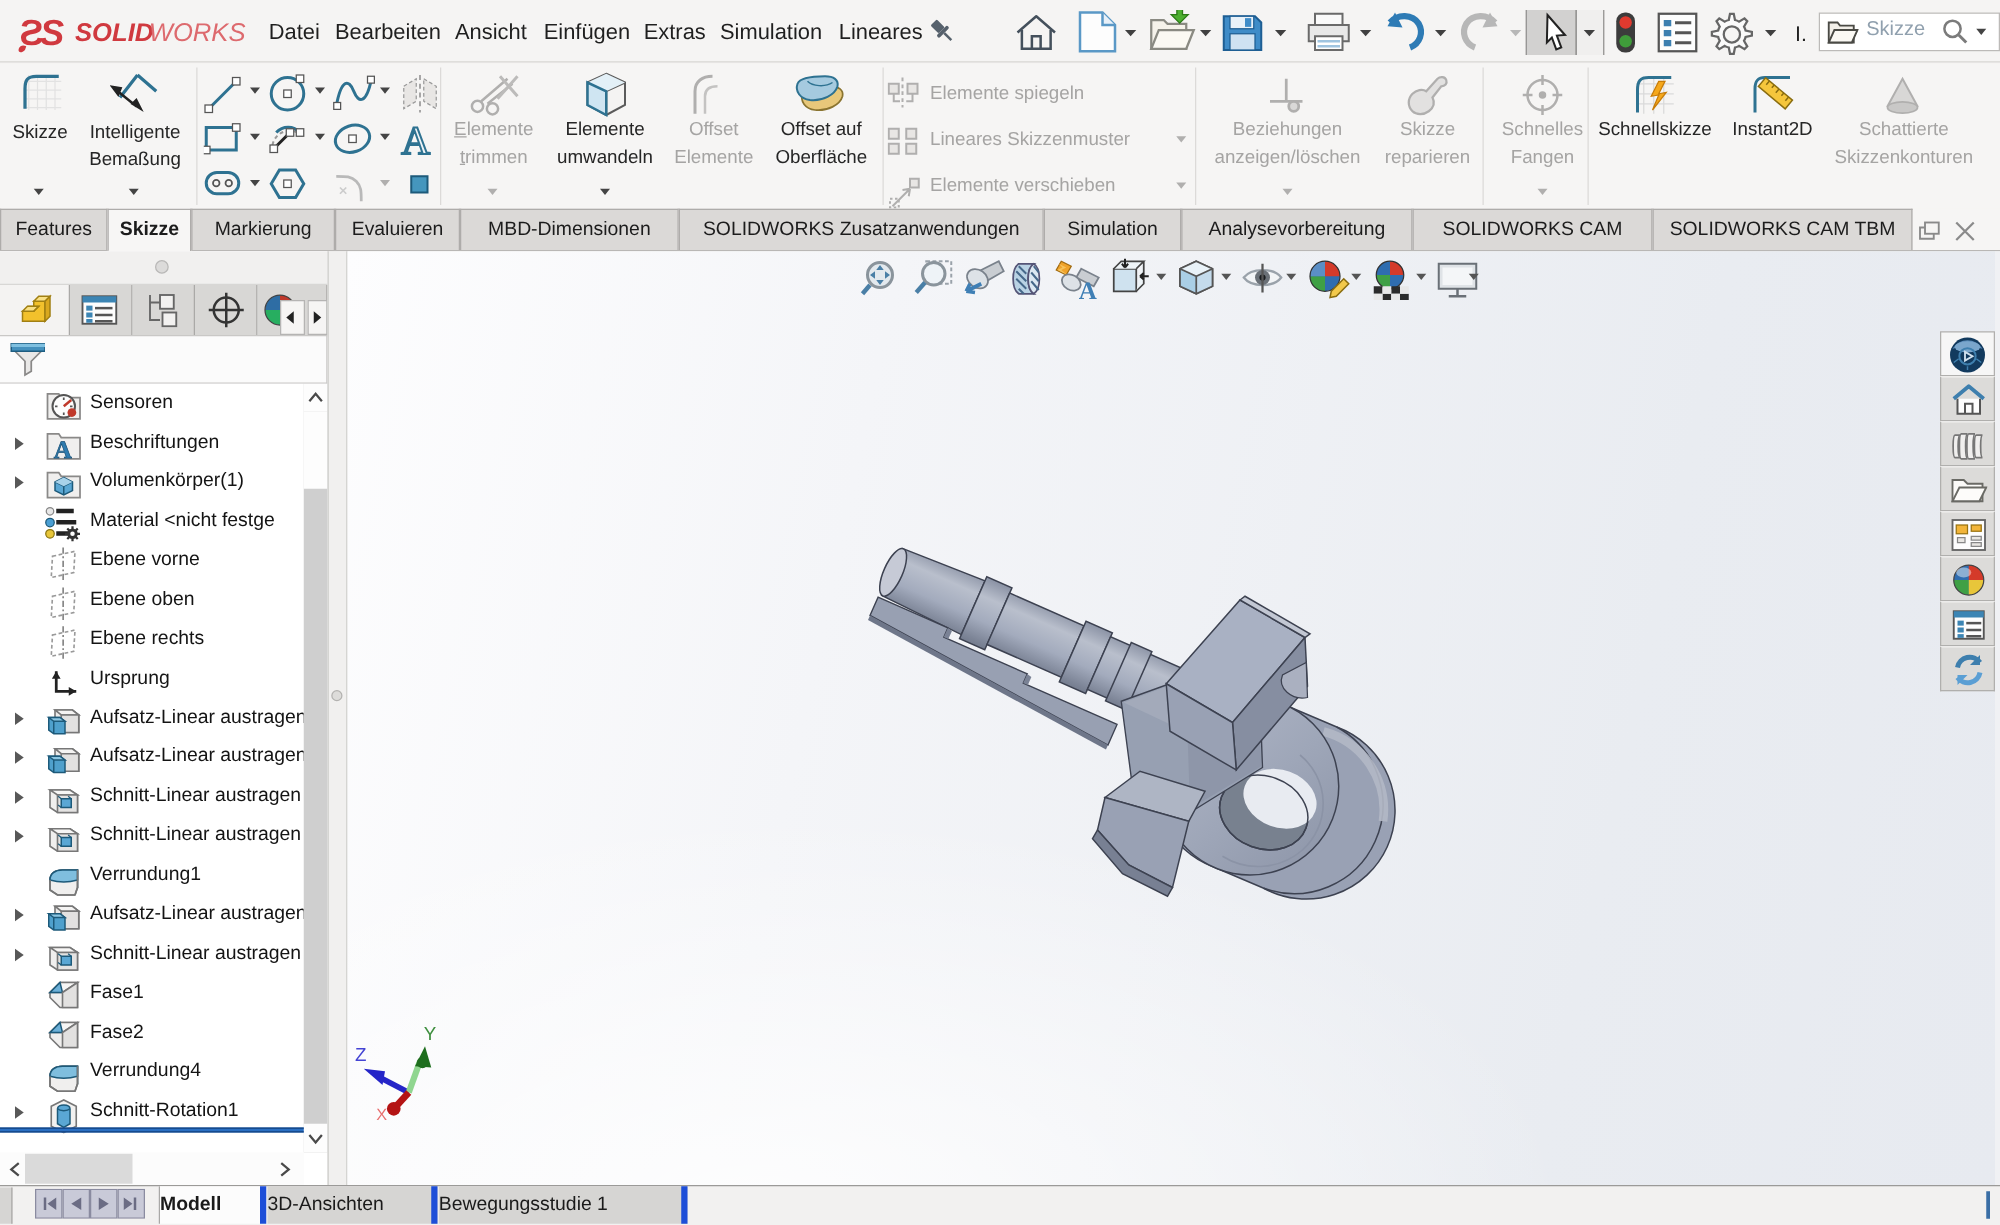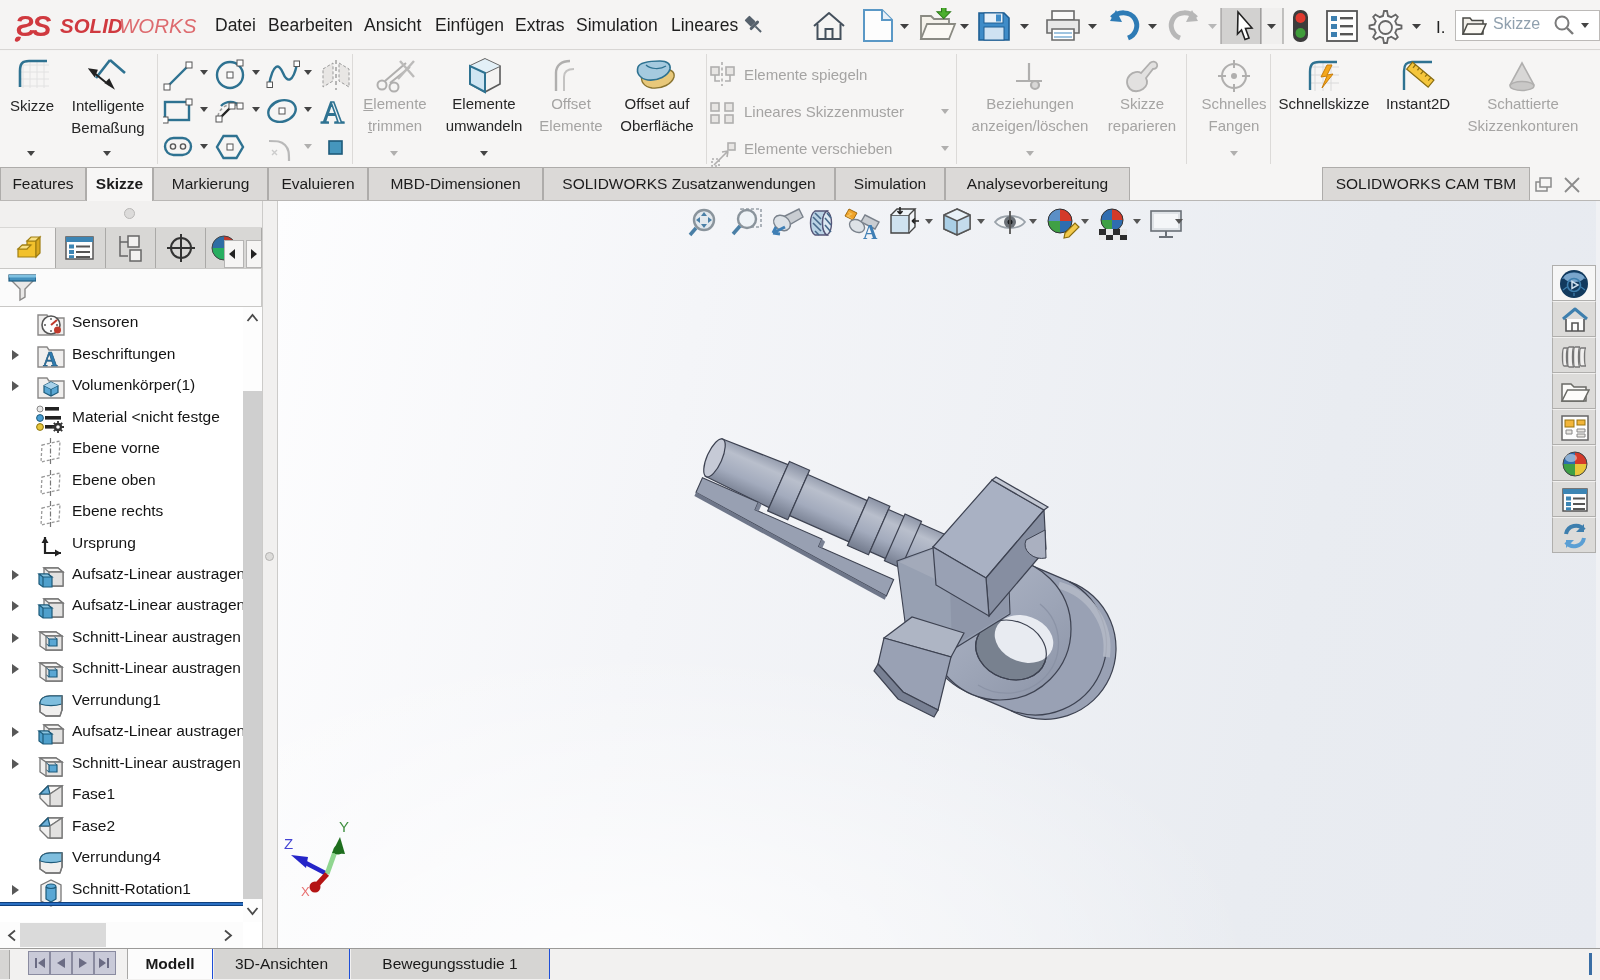--- a/index.html
+++ b/index.html
@@ -51,21 +51,21 @@
     background:radial-gradient(1000px 500px at 25% 103%, rgba(255,255,255,0.85), rgba(255,255,255,0) 65%),linear-gradient(102deg, #fdfdfe 0%, #f4f5f8 30%, #e9ecf1 75%, #e7eaf0 100%); }
   #rightstrip { position:absolute; left:1596px; top:201px; width:4px; height:747px; background:#f0f1f4; }
 
   
   #taskpane { position:absolute; left:1552px; top:201px; width:44px; height:747px; }
   .tpbtn { position:absolute; left:0; width:44px; height:36px; background:#dcdbd9; border:1px solid #b0afad; border-top:1px solid #f2f1f0; }
   .tpbtn.first { border-top:1px solid #b0afad; }
 
   
   #bottombar { position:absolute; left:0; top:948px; width:1600px; height:32px; background:#f2f1f0; border-top:1px solid #9b9a98; }
-  .btab { position:absolute; top:0; height:30px; background:#d6d5d3; border-right:1px solid #1d4ed8; font-size:15.5px; line-height:29px; text-align:center; color:#1a1a1a; }
+  .btab { position:absolute; top:0; height:30px; background:#d6d5d3; border-right:5px solid #1d4ed8; font-size:15.5px; line-height:29px; color:#1a1a1a; }
   .btab.active { background:#fcfcfc; font-weight:bold; }
 </style>
 </head>
 <body>
 
 <svg width="0" height="0" style="position:absolute">
   <defs>
     <symbol id="ic-aufsatz" viewBox="0 0 30 30">
       <path d="M8 6 L22 6 L27 10 V24 L13 24 L8 20 Z" fill="#ecebea" stroke="#777" stroke-width="1.3"></path>
       <path d="M8 6 L22 6 L27 10 L13 10 Z" fill="#f5f4f3" stroke="#777" stroke-width="1.3"></path>
@@ -427,20 +427,21 @@
   <div class="bline"></div>
     <div class="abs" style="left:87px;top:33px;width:65px;height:1px;background:#f7f6f5;z-index:3"></div>
   <div class="ctab" style="left:0;width:86px">Features</div>
   <div class="ctab active" style="left:86px;width:67px">Skizze</div>
   <div class="ctab" style="left:153px;width:115px">Markierung</div>
   <div class="ctab" style="left:268px;width:100px">Evaluieren</div>
   <div class="ctab" style="left:368px;width:175px">MBD-Dimensionen</div>
   <div class="ctab" style="left:543px;width:292px">SOLIDWORKS Zusatzanwendungen</div>
   <div class="ctab" style="left:835px;width:110px">Simulation</div>
   <div class="ctab" style="left:945px;width:185px">Analysevorbereitung</div>
+  <div class="ctab" style="left:1130px;width:192px">SOLIDWORKS CAM</div>
   <div class="ctab" style="left:1322px;width:208px">SOLIDWORKS CAM TBM</div>
   <svg class="abs" style="left:1534px;top:8px" width="20" height="20" viewBox="0 0 20 20">
     <rect x="6" y="3" width="11" height="9" fill="none" stroke="#8a8a8a" stroke-width="1.5"></rect>
     <path d="M6 7 H2 V16 H13 V12" fill="none" stroke="#8a8a8a" stroke-width="1.5"></path>
   </svg>
   <svg class="abs" style="left:1562px;top:8px" width="20" height="20" viewBox="0 0 20 20">
     <path d="M3 3 L17 17 M17 3 L3 17" stroke="#8b8b8b" stroke-width="1.8"></path>
   </svg>
 </div>
 <div id="leftpanel">

